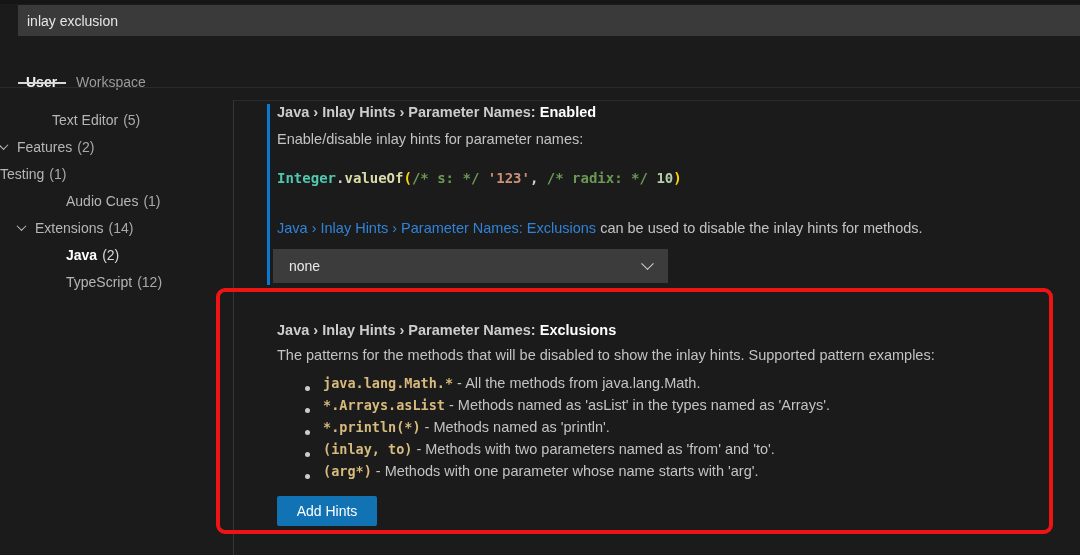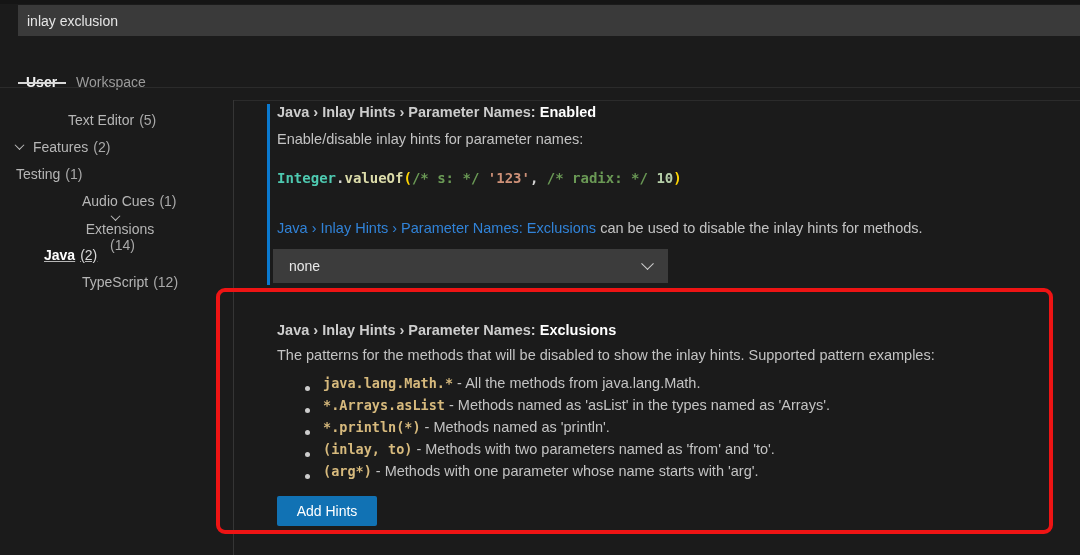--- a/index.html
+++ b/index.html
@@ -21,21 +21,21 @@
   }
 
   
   .tab { position:absolute; top:74px; font-size:14px; cursor:pointer; }
   .tab-user { left:26px; font-weight:700; color:#f2f2f2; }
   .tab-workspace { left:76px; color:#9b9b9b; }
   .tab-underline { position:absolute; left:18px; top:82px; width:48px; height:2px; background:#d7d7d7; }
   .header-border { position:absolute; left:0; top:87px; width:1080px; height:1px; background:#2b2b2b; }
 
   
-  .toc { position:absolute; left:16px; top:106px; width:190px; }
+  .toc { position:absolute; left:0; top:106px; width:190px; }
   .toc-row { height:27px; display:flex; align-items:center; font-size:14px; color:#b6b6b6; cursor:pointer; }
   .toc-row .chev {
     width:7px; height:7px; flex:none;
     border-left:1.6px solid #bdbdbd; border-bottom:1.6px solid #bdbdbd;
     transform:rotate(-45deg) translate(1px,-1px); margin-right:10px;
   }
   .toc-row .count { margin-left:5px; color:#a9a9a9; }
   .toc-row.selected .label { color:#ffffff; font-weight:700; }
   .toc-row.selected .count { color:#d8d8d8; }
 
@@ -120,26 +120,26 @@
       <span class="count">(2)</span>
     </div>
     <div class="toc-row" style="">
       <span class="label">Testing</span>
       <span class="count">(1)</span>
     </div>
     <div class="toc-row" style="padding-left: 66px;">
       <span class="label">Audio Cues</span>
       <span class="count">(1)</span>
     </div>
-    <div class="toc-row" style="padding-left: 18px; flex-direction: column;">
+    <div class="toc-row" style="padding-left: 18px;">
       <span class="chev"></span>
       <span class="label">Extensions</span>
       <span class="count">(14)</span>
     </div>
-    <div class="toc-row selected" style="padding-left: 28px; text-decoration: underline;">
+    <div class="toc-row selected" style="padding-left: 66px;">
       <span class="label">Java</span>
       <span class="count">(2)</span>
     </div>
     <div class="toc-row" style="padding-left: 66px;">
       <span class="label">TypeScript</span>
       <span class="count">(12)</span>
     </div>
   </nav>
 
 <div class="vdivider"></div>

